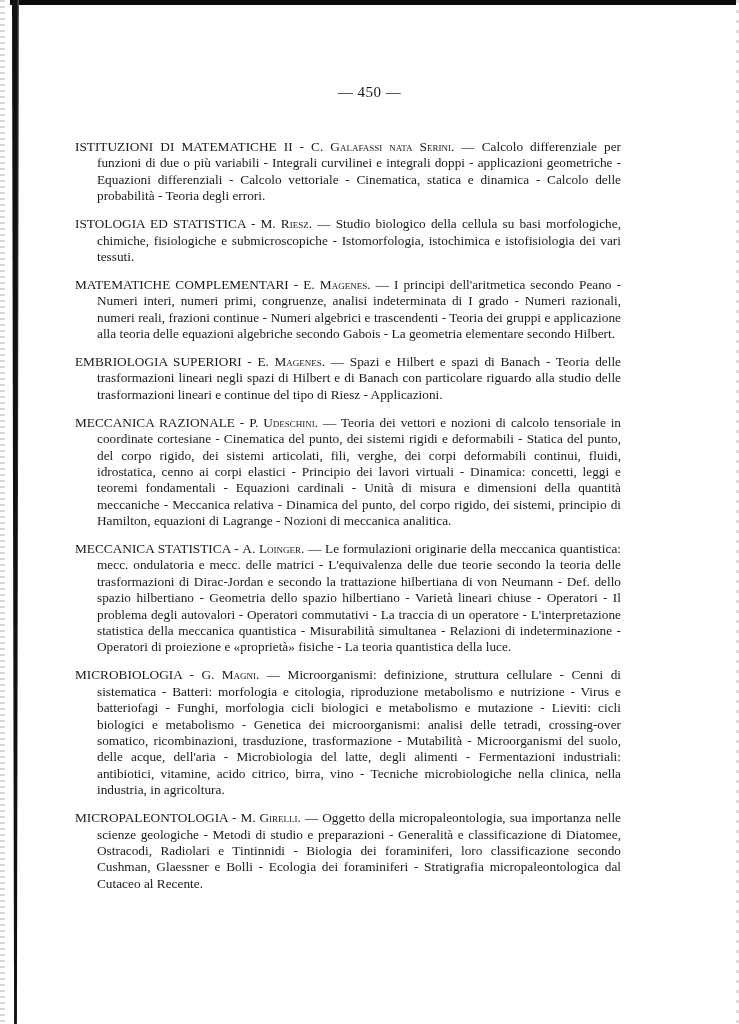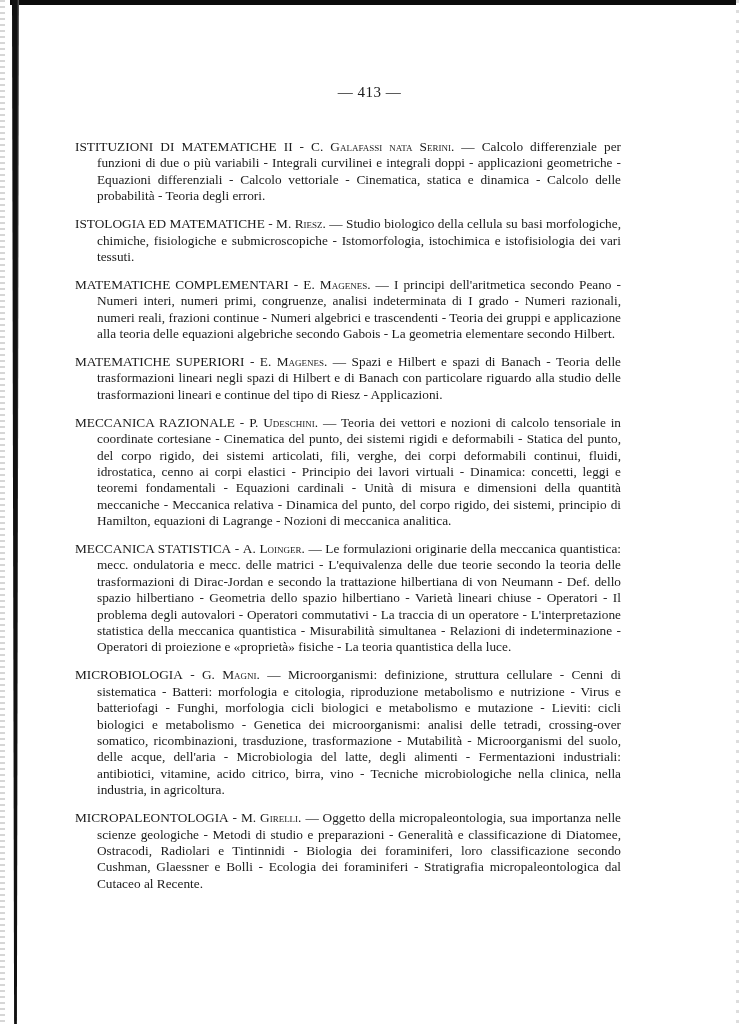--- a/index.html
+++ b/index.html
@@ -30,45 +30,45 @@
     position: absolute; top: 84px; left: 0; width: 739px; text-align: center;
     font-size: 15px; letter-spacing: 0.5px;
   }
   .content {
     position: absolute; left: 75px; top: 139px; width: 546px;
     font-size: 13.3px; line-height: 16.4px; text-align: justify;
   }
   .entry {
     padding-left: 22px; text-indent: -22px; margin: 0 0 11.5px 0;
   }
-  .entry .title { text-transform: none; font-family: Liberation Serif, serif; }
+  .entry .title { text-transform: none; }
   .entry .author { font-variant: small-caps; }
 </style>
 </head>
 <body>
 
 <div class="scan-top"></div>
 <div class="scan-left-faint"></div>
 <div class="scan-left"></div>
 <div class="scan-right"></div>
 
-<div class="page-number">— 413 —</div>
+<div class="page-number">— 450 —</div>
 
 <div class="content">
   <p class="entry">
     <span class="title">ISTITUZIONI DI MATEMATICHE II</span><span class="sep"> - </span><span class="author">C. Galafassi nata Serini.</span><span class="sep"> — </span><span class="desc">Calcolo differenziale per funzioni di due o più variabili - Integrali curvilinei e integrali doppi - applicazioni geometriche - Equazioni differenziali - Calcolo vettoriale - Cinematica, statica e dinamica - Calcolo delle probabilità - Teoria degli errori.</span>
   </p>
   <p class="entry">
-    <span class="title">ISTOLOGIA ED MATEMATICHE</span><span class="sep"> - </span><span class="author">M. Riesz.</span><span class="sep"> — </span><span class="desc">Studio biologico della cellula su basi morfologiche, chimiche, fisiologiche e submicroscopiche - Istomorfologia, istochimica e istofisiologia dei vari tessuti.</span>
+    <span class="title">ISTOLOGIA ED STATISTICA</span><span class="sep"> - </span><span class="author">M. Riesz.</span><span class="sep"> — </span><span class="desc">Studio biologico della cellula su basi morfologiche, chimiche, fisiologiche e submicroscopiche - Istomorfologia, istochimica e istofisiologia dei vari tessuti.</span>
   </p>
   <p class="entry">
     <span class="title">MATEMATICHE COMPLEMENTARI</span><span class="sep"> - </span><span class="author">E. Magenes.</span><span class="sep"> — </span><span class="desc">I principi dell'aritmetica secondo Peano - Numeri interi, numeri primi, congruenze, analisi indeterminata di I grado - Numeri razionali, numeri reali, frazioni continue - Numeri algebrici e trascendenti - Teoria dei gruppi e applicazione alla teoria delle equazioni algebriche secondo Gabois - La geometria elementare secondo Hilbert.</span>
   </p>
   <p class="entry">
-    <span class="title">MATEMATICHE SUPERIORI</span><span class="sep"> - </span><span class="author">E. Magenes.</span><span class="sep"> — </span><span class="desc">Spazi e Hilbert e spazi di Banach - Teoria delle trasformazioni lineari negli spazi di Hilbert e di Banach con particolare riguardo alla studio delle trasformazioni lineari e continue del tipo di Riesz - Applicazioni.</span>
+    <span class="title">EMBRIOLOGIA SUPERIORI</span><span class="sep"> - </span><span class="author">E. Magenes.</span><span class="sep"> — </span><span class="desc">Spazi e Hilbert e spazi di Banach - Teoria delle trasformazioni lineari negli spazi di Hilbert e di Banach con particolare riguardo alla studio delle trasformazioni lineari e continue del tipo di Riesz - Applicazioni.</span>
   </p>
   <p class="entry">
     <span class="title">MECCANICA RAZIONALE</span><span class="sep"> - </span><span class="author">P. Udeschini.</span><span class="sep"> — </span><span class="desc">Teoria dei vettori e nozioni di calcolo tensoriale in coordinate cortesiane - Cinematica del punto, dei sistemi rigidi e deformabili - Statica del punto, del corpo rigido, dei sistemi articolati, fili, verghe, dei corpi deformabili continui, fluidi, idrostatica, cenno ai corpi elastici - Principio dei lavori virtuali - Dinamica: concetti, leggi e teoremi fondamentali - Equazioni cardinali - Unità di misura e dimensioni della quantità meccaniche - Meccanica relativa - Dinamica del punto, del corpo rigido, dei sistemi, principio di Hamilton, equazioni di Lagrange - Nozioni di meccanica analitica.</span>
   </p>
   <p class="entry">
     <span class="title">MECCANICA STATISTICA</span><span class="sep"> - </span><span class="author">A. Loinger.</span><span class="sep"> — </span><span class="desc">Le formulazioni originarie della meccanica quantistica: mecc. ondulatoria e mecc. delle matrici - L'equivalenza delle due teorie secondo la teoria delle trasformazioni di Dirac-Jordan e secondo la trattazione hilbertiana di von Neumann - Def. dello spazio hilbertiano - Geometria dello spazio hilbertiano - Varietà lineari chiuse - Operatori - Il problema degli autovalori - Operatori commutativi - La traccia di un operatore - L'interpretazione statistica della meccanica quantistica - Misurabilità simultanea - Relazioni di indeterminazione - Operatori di proiezione e «proprietà» fisiche - La teoria quantistica della luce.</span>
   </p>
   <p class="entry">
     <span class="title">MICROBIOLOGIA</span><span class="sep"> - </span><span class="author">G. Magni.</span><span class="sep"> — </span><span class="desc">Microorganismi: definizione, struttura cellulare - Cenni di sistematica - Batteri: morfologia e citologia, riproduzione metabolismo e nutrizione - Virus e batteriofagi - Funghi, morfologia cicli biologici e metabolismo e mutazione - Lieviti: cicli biologici e metabolismo - Genetica dei microorganismi: analisi delle tetradi, crossing-over somatico, ricombinazioni, trasduzione, trasformazione - Mutabilità - Microorganismi del suolo, delle acque, dell'aria - Microbiologia del latte, degli alimenti - Fermentazioni industriali: antibiotici, vitamine, acido citrico, birra, vino - Tecniche microbiologiche nella clinica, nella industria, in agricoltura.</span>
   </p>

